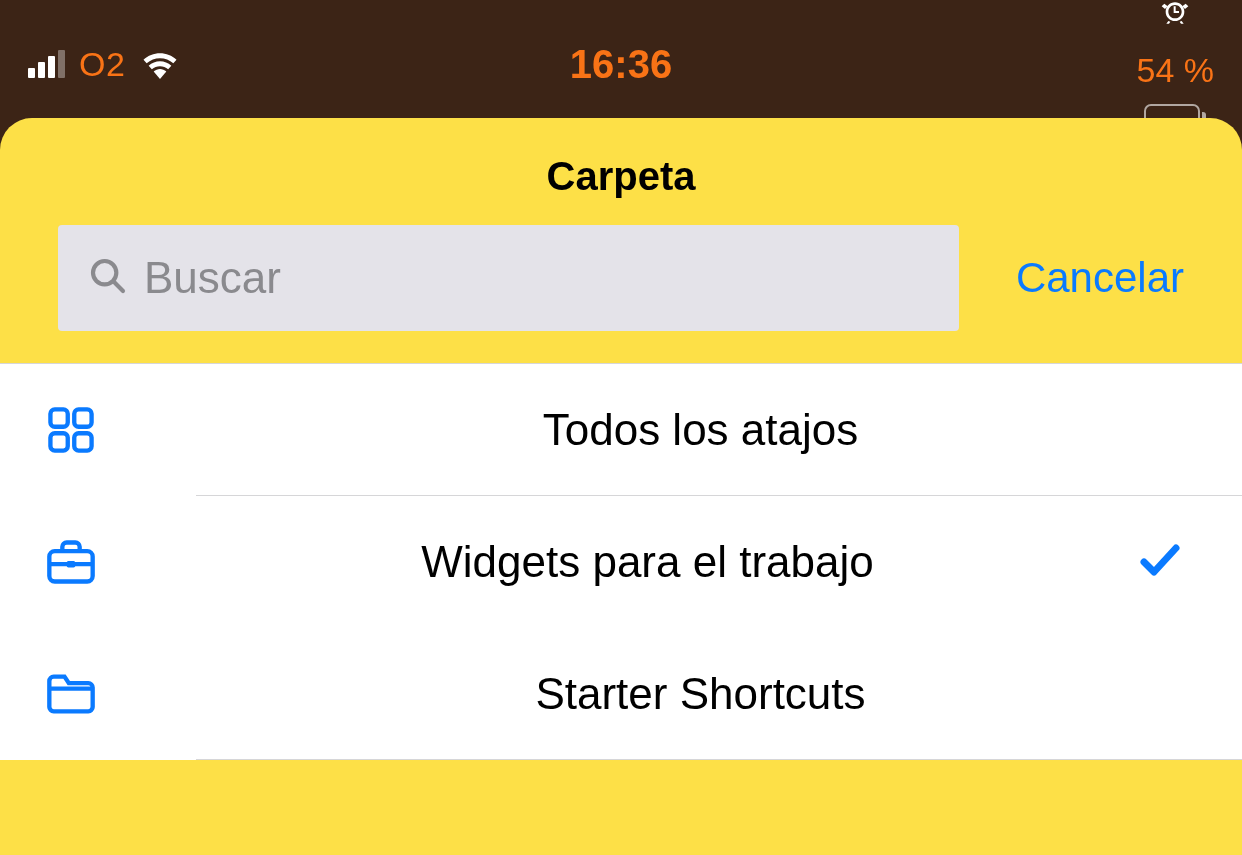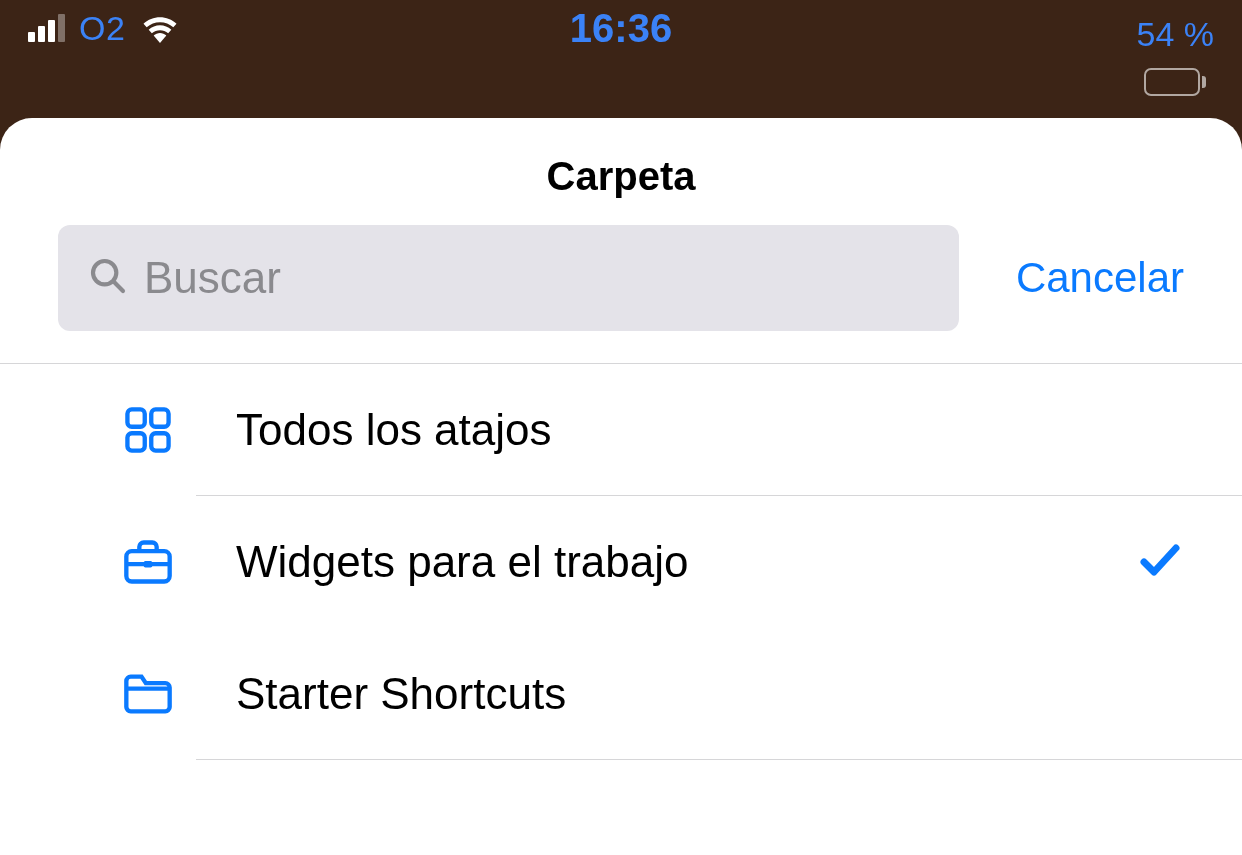--- a/index.html
+++ b/index.html
@@ -14,21 +14,22 @@
       height: 855px;
       background: #3c2416;
       overflow: hidden;
     }
     .status-bar {
       height: 56px;
       display: flex;
       align-items: center;
       justify-content: space-between;
       padding: 8px 28px;
-      color: #3b82f6;
+      color: #f97316;
+      margin-top: 36px;
     }
     .status-left {
       display: flex;
       align-items: center;
       gap: 14px;
     }
     .cellular-icon {
       display: flex;
       align-items: flex-end;
       gap: 3px;
@@ -91,21 +92,21 @@
       border-radius: 0 3px 3px 0;
       margin-left: 2px;
     }
 
     .sheet {
       position: absolute;
       top: 118px;
       left: 0;
       right: 0;
       bottom: 0;
-      background: #ffffff;
+      background: #fde047;
       border-radius: 32px 32px 0 0;
       overflow: hidden;
     }
     .sheet-header {
       text-align: center;
       padding: 36px 0 26px 0;
     }
     .sheet-title {
       font-size: 40px;
       font-weight: 600;
@@ -113,21 +114,21 @@
     }
     .search-row {
       display: flex;
       align-items: center;
       gap: 26px;
       padding: 0 58px 32px 58px;
     }
     .search-field {
       flex: 1;
       background: #e4e3e9;
-      border-radius: 12px;
+      border-radius: 4px;
       height: 106px;
       display: flex;
       align-items: center;
       padding: 0 30px;
       gap: 16px;
     }
     .search-input {
       flex: 1;
       border: none;
       background: transparent;
@@ -148,23 +149,24 @@
     }
 
     .list {
       background: #fff;
       border-top: 1px solid #d6d6d8;
     }
     .list-item {
       display: flex;
       align-items: center;
       height: 132px;
-      padding-left: 118px;
+      padding-left: 41px;
       cursor: pointer;
       position: relative;
+      text-align: center;
     }
     .list-item-icon {
       width: 60px;
       display: flex;
       justify-content: center;
       margin-right: 58px;
     }
     .list-item-label {
       font-size: 44px;
       color: #000;

